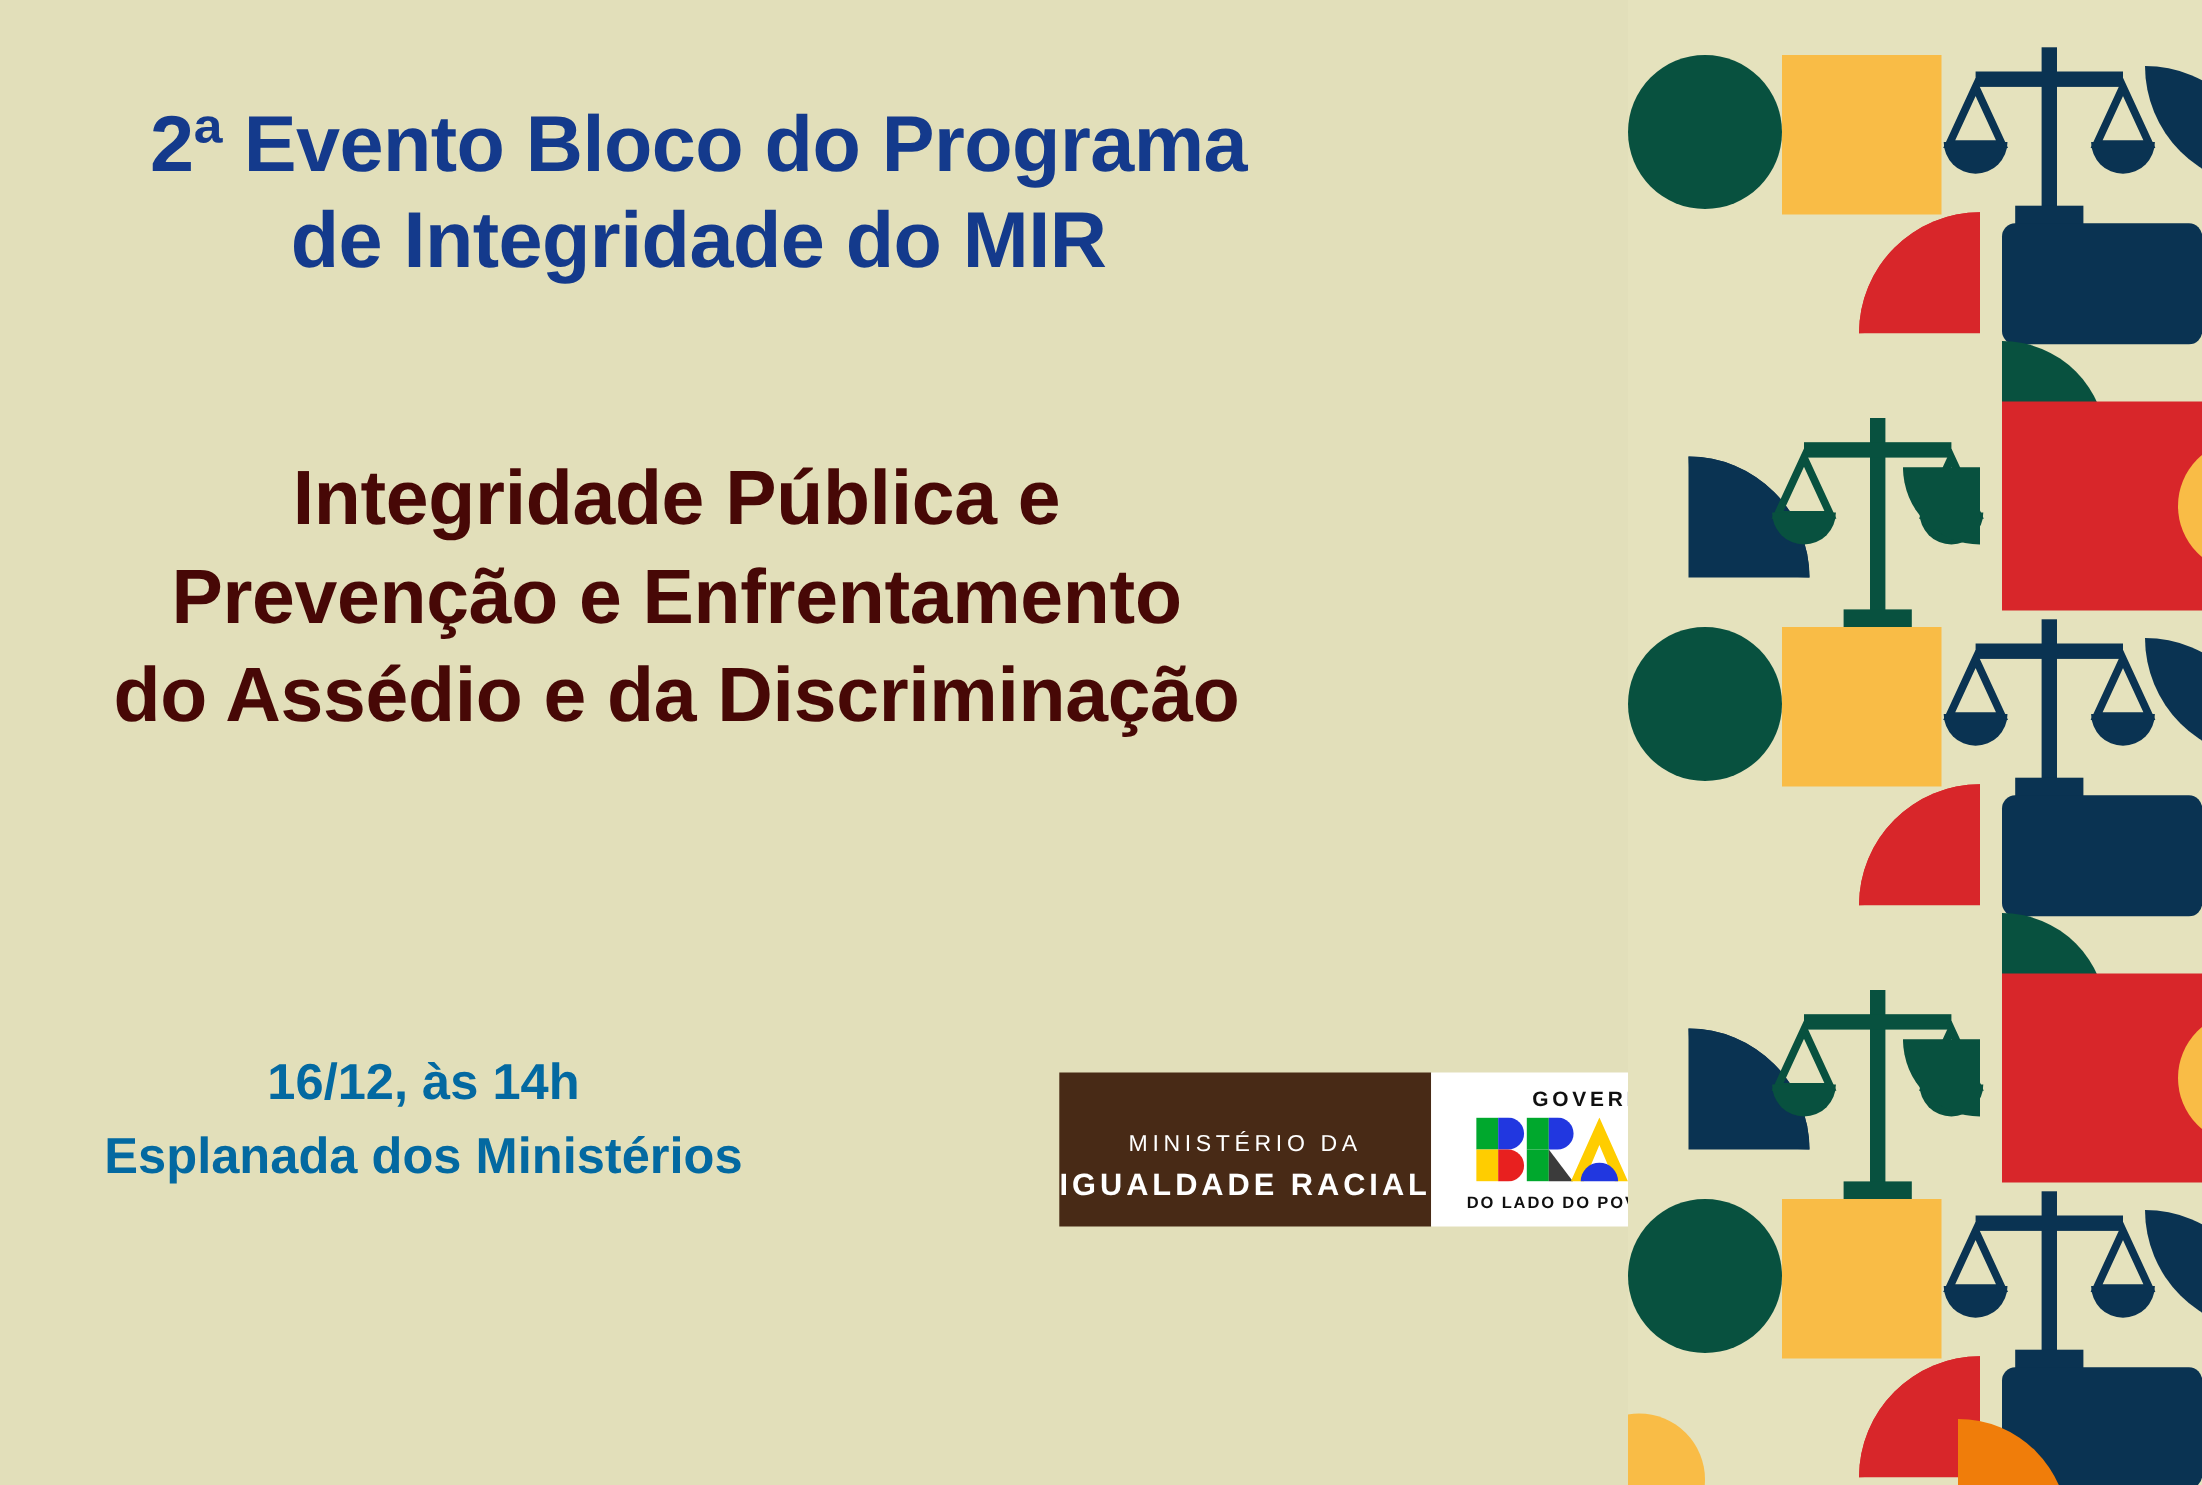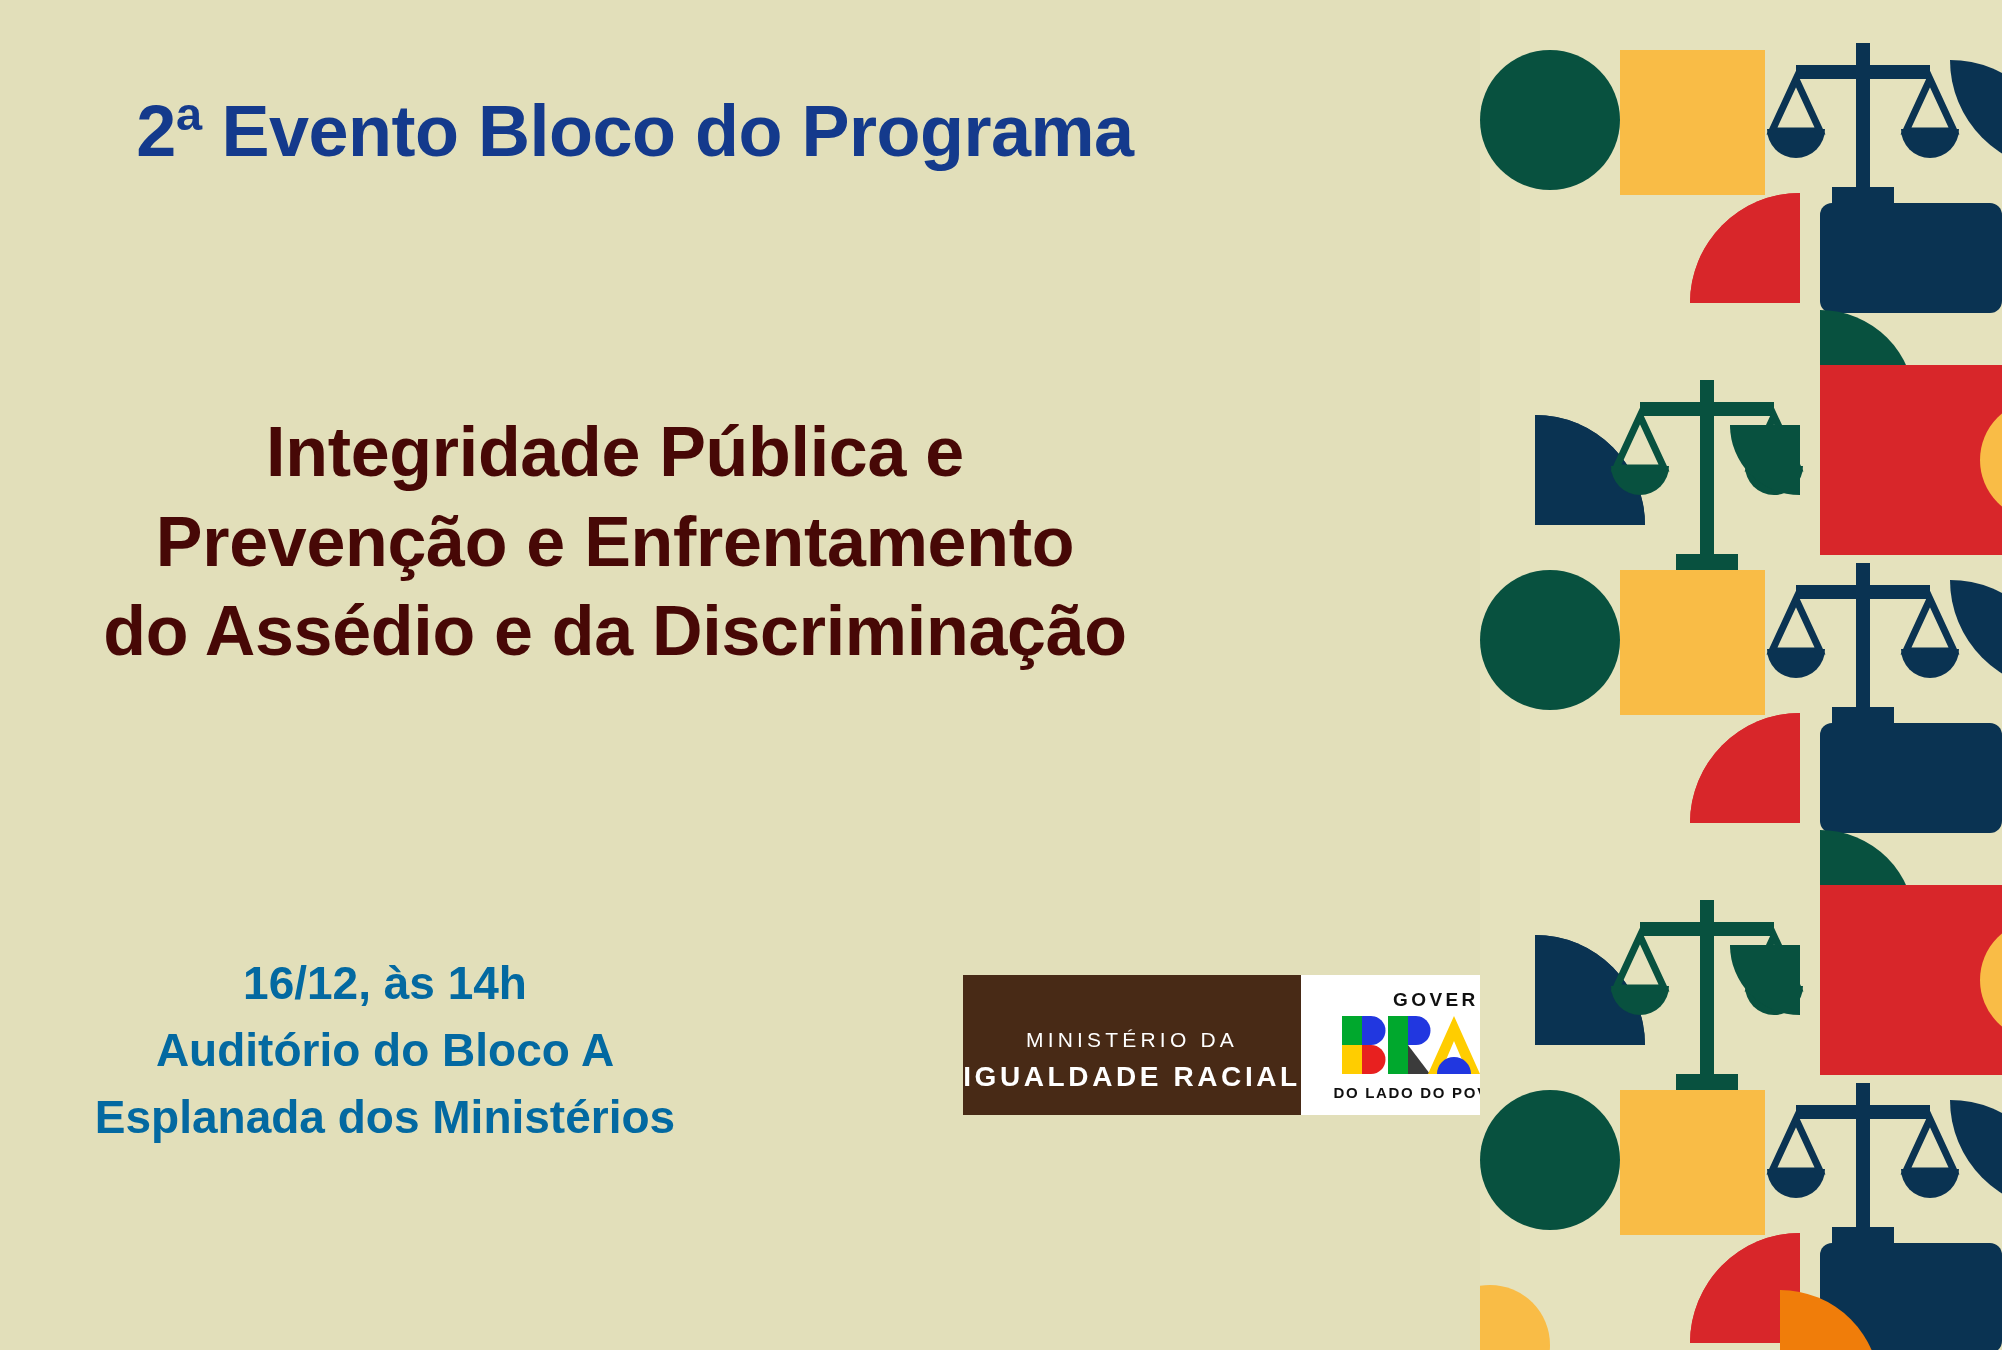--- a/index.html
+++ b/index.html
@@ -143,31 +143,31 @@
 </style>
 </head>
 <body>
 
 <div id="poster">
 
   <div id="left-col">
 
     <div id="event-title">
       <span class="ln">2ª Evento Bloco do Programa</span>
+      <span class="ln">de Integridade do MIR</span>
     </div>
 
     <div id="event-subtitle">
       <span class="ln">Integridade Pública e</span>
       <span class="ln">Prevenção e Enfrentamento</span>
       <span class="ln">do Assédio e da Discriminação</span>
     </div>
 
     <div id="event-details">
       <span class="ln">16/12, às 14h</span>
-      <span class="ln">Auditório do Bloco A</span>
       <span class="ln">Esplanada dos Ministérios</span>
     </div>
 
     <div id="logo-lockup">
 
       <div id="ministry-box">
         <span id="ministry-line1">MINISTÉRIO DA</span>
         <span id="ministry-line2">IGUALDADE RACIAL</span>
       </div>
 

